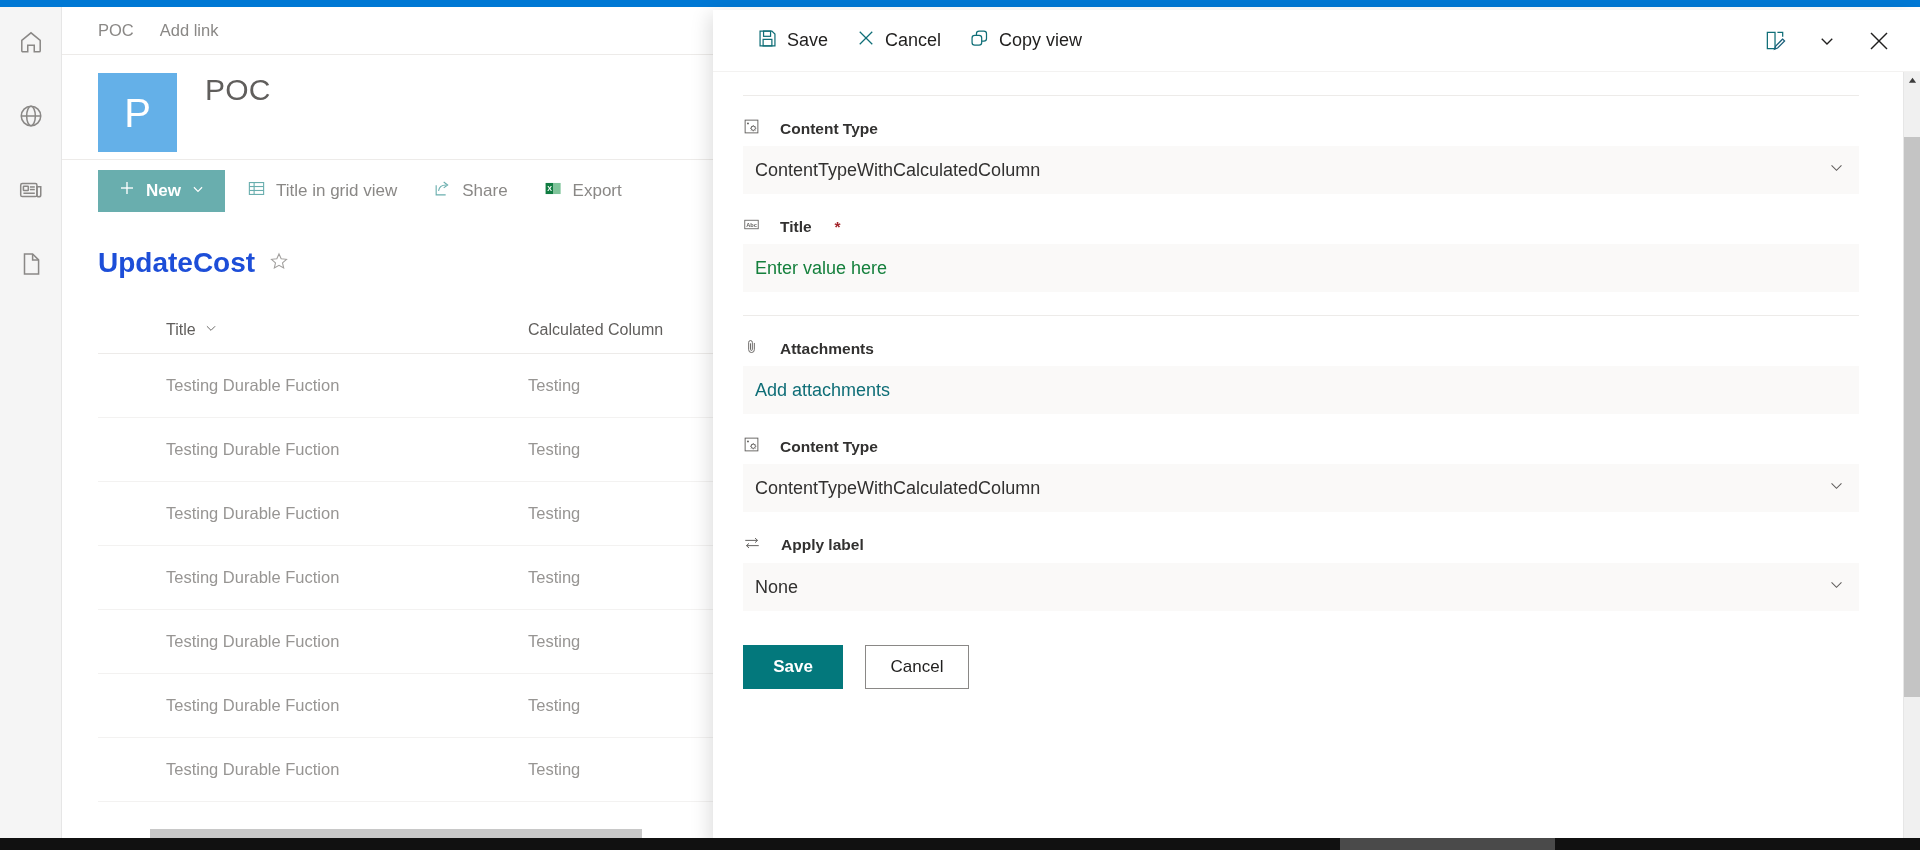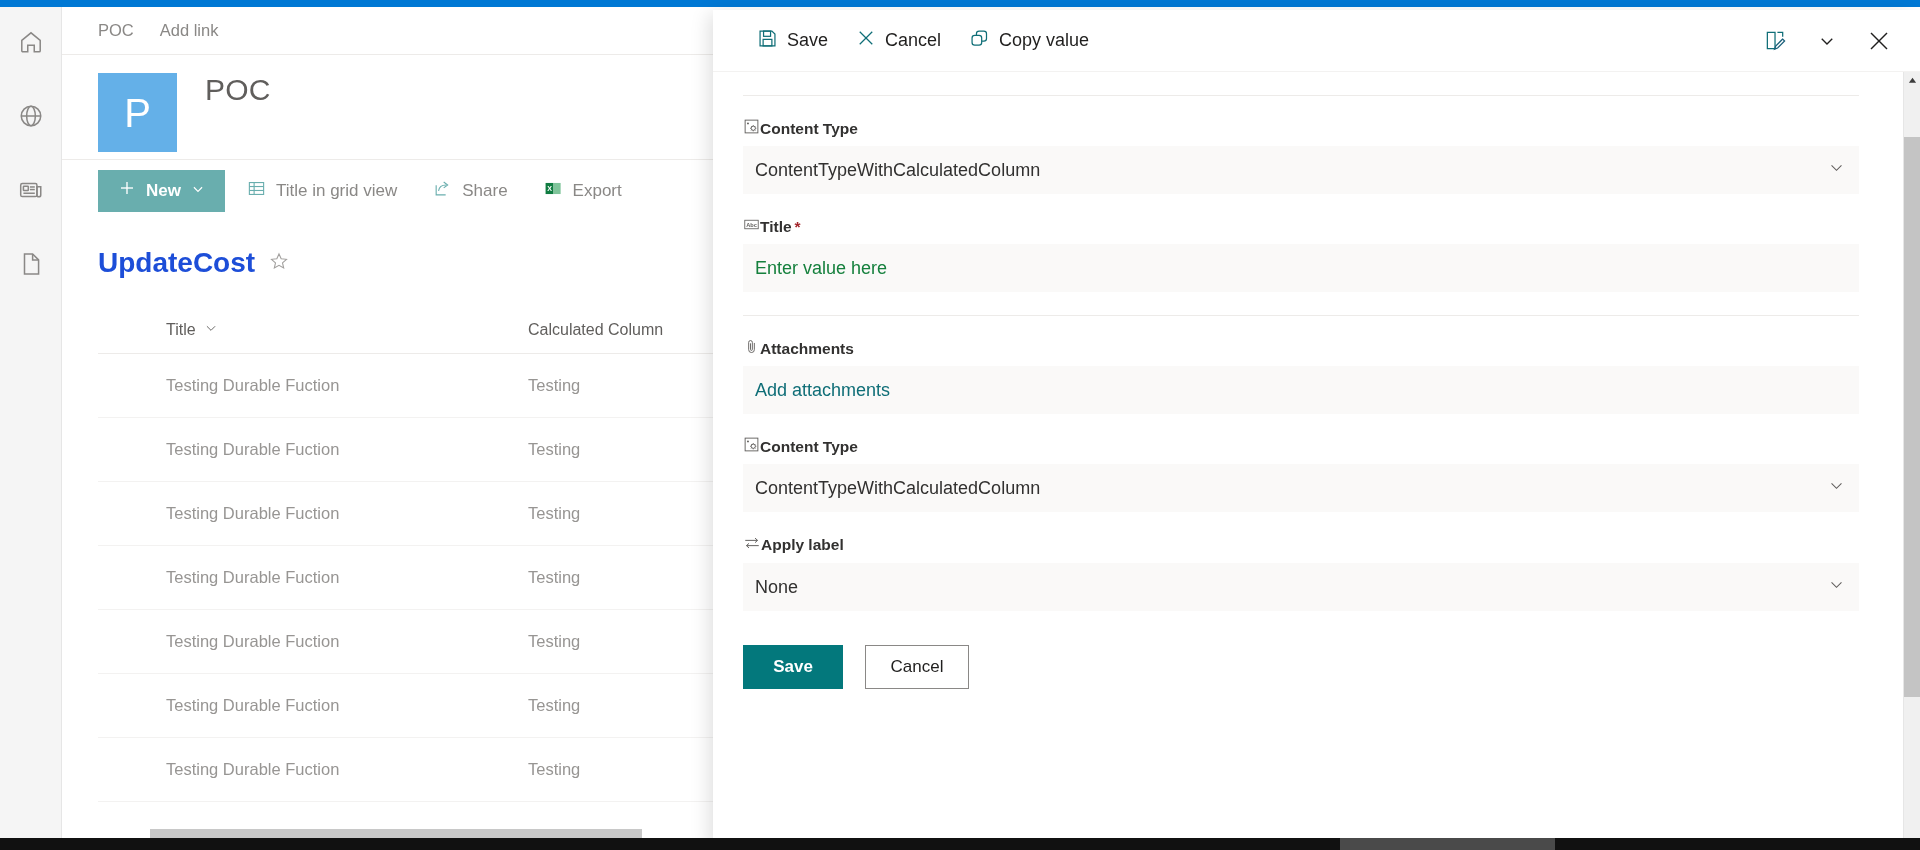--- a/index.html
+++ b/index.html
@@ -118,21 +118,21 @@
   
   .panel-body {
     position: absolute; left: 0; top: 62px; width: 1190px; height: 781px;
     overflow: hidden; background: #fff;
   }
   .form-inner { padding: 0 44px 0 30px; }
   .divider { height: 1px; background: #edebe9; margin: 23px 0 0 0; }
 
   .field { margin-top: 22px; }
   .field-label {
-    display: flex; align-items: center; gap: 0;
+    display: flex; align-items: center; gap: 20px;
     font-size: 15.5px; font-weight: 700; color: #323130; margin-bottom: 7px;
   }
   .req { color: #a4262c; font-weight: 700; margin-left: 3px; }
   .field-value {
     background: #faf9f8; height: 48px; display: flex; align-items: center;
     padding: 0 14px 0 12px; font-size: 18px; color: #323130;
   }
   .field-value.placeholder { color: #15803d; }
   .field-value .chev { margin-left: auto; }
   .field-link {
@@ -372,21 +372,21 @@
         <span>Cancel</span>
       </div>
 
       <div class="ptool">
         <span>
           <svg width="21" height="21" viewBox="0 0 24 24" fill="none" stroke="#0f6e77" stroke-width="1.4">
             <rect x="3.5" y="8.5" width="11" height="11" rx="3"></rect>
             <path d="M8.5 8.5 V6.5 a3 3 0 0 1 3 -3 H17 a3 3 0 0 1 3 3 V12 a3 3 0 0 1 -3 3 h-2.5"></path>
           </svg>
         </span>
-        <span>Copy value</span>
+        <span>Copy view</span>
       </div>
 
       <div class="ptool-right">
         <div class="picon-btn">
           <svg width="23" height="23" viewBox="0 0 24 24" fill="none" stroke="#0f6e77" stroke-width="1.3">
             <path d="M3.5 3.5 H11.5 V20.5 H3.5 Z"></path>
             <path d="M14 3.5 H19.5 V8"></path>
             <path d="M19.5 10.5 L12.2 17.8 L11 21 L14.2 19.8 L21.5 12.5 Z" stroke="#1a5f7a"></path>
           </svg>
         </div>

